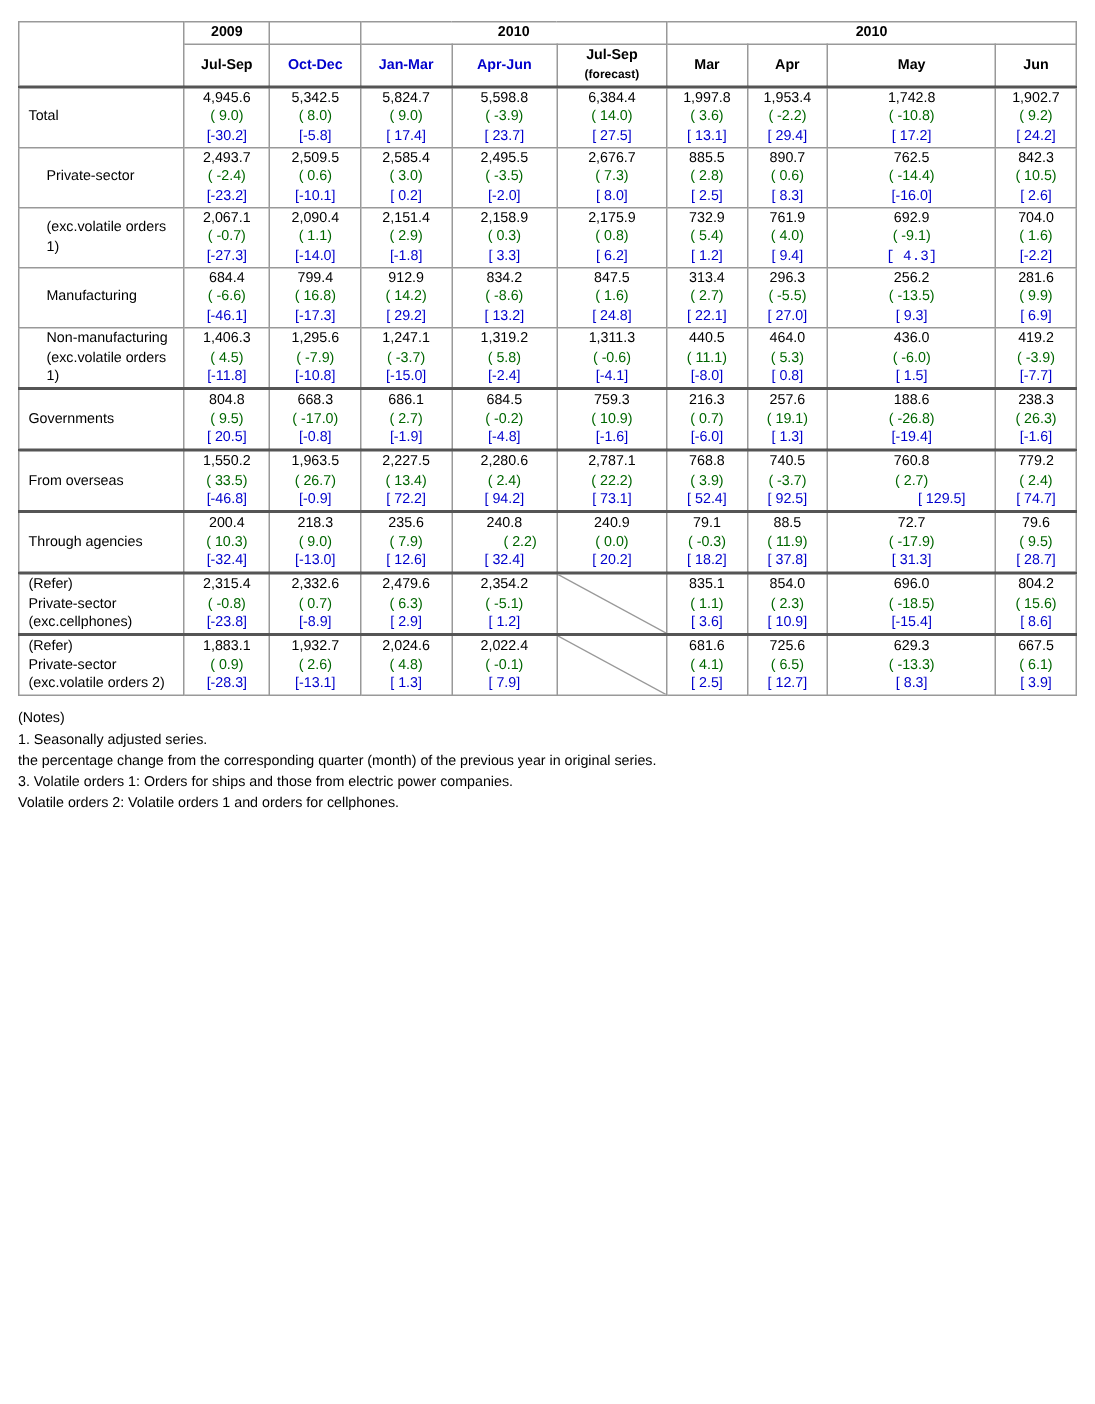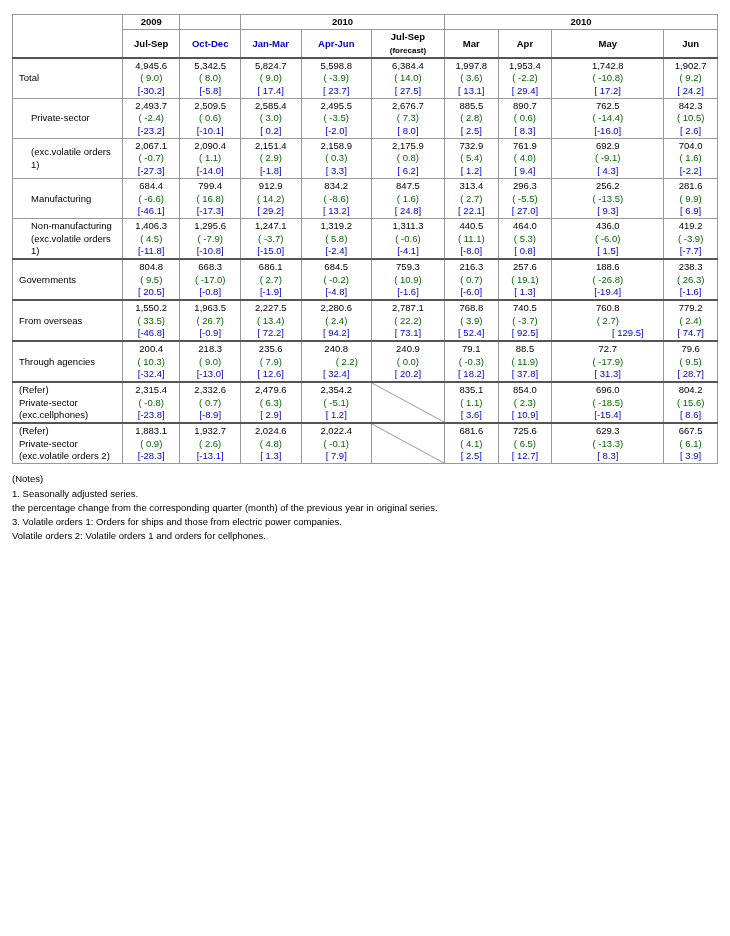--- a/index.html
+++ b/index.html
@@ -108,21 +108,21 @@
         </tr>
         <tr>
           <td class="label indent">(exc.volatile orders 1)</td>
           <td><span>2,067.1</span><br><span style="color: rgb(0, 102, 0);">( -0.7)</span><br><span style="color: rgb(0, 0, 204);">[-27.3]</span></td>
           <td><span>2,090.4</span><br><span style="color: rgb(0, 102, 0);">( 1.1)</span><br><span style="color: rgb(0, 0, 204);">[-14.0]</span></td>
           <td><span>2,151.4</span><br><span style="color: rgb(0, 102, 0);">( 2.9)</span><br><span style="color: rgb(0, 0, 204);">[-1.8]</span></td>
           <td><span>2,158.9</span><br><span style="color: rgb(0, 102, 0);">( 0.3)</span><br><span style="color: rgb(0, 0, 204);">[ 3.3]</span></td>
           <td><span>2,175.9</span><br><span style="color: rgb(0, 102, 0);">( 0.8)</span><br><span style="color: rgb(0, 0, 204);">[ 6.2]</span></td>
           <td><span>732.9</span><br><span style="color: rgb(0, 102, 0);">( 5.4)</span><br><span style="color: rgb(0, 0, 204);">[ 1.2]</span></td>
           <td><span>761.9</span><br><span style="color: rgb(0, 102, 0);">( 4.0)</span><br><span style="color: rgb(0, 0, 204);">[ 9.4]</span></td>
-          <td><span>692.9</span><br><span style="color: rgb(0, 102, 0);">( -9.1)</span><br><span style="color: rgb(0, 0, 204);">[ 4.3]</span></td>
+          <td><span>692.9</span><br><span style="color: rgb(0, 102, 0);">( -9.1)</span><br><span style="color: rgb(0, 0, 204); font-family: Liberation Mono, monospace;">[ 4.3]</span></td>
           <td><span>704.0</span><br><span style="color: rgb(0, 102, 0);">( 1.6)</span><br><span style="color: rgb(0, 0, 204);">[-2.2]</span></td>
         </tr>
         <tr>
           <td class="label indent">Manufacturing</td>
           <td><span>684.4</span><br><span style="color: rgb(0, 102, 0);">( -6.6)</span><br><span style="color: rgb(0, 0, 204);">[-46.1]</span></td>
           <td><span>799.4</span><br><span style="color: rgb(0, 102, 0);">( 16.8)</span><br><span style="color: rgb(0, 0, 204);">[-17.3]</span></td>
           <td><span>912.9</span><br><span style="color: rgb(0, 102, 0);">( 14.2)</span><br><span style="color: rgb(0, 0, 204);">[ 29.2]</span></td>
           <td><span>834.2</span><br><span style="color: rgb(0, 102, 0);">( -8.6)</span><br><span style="color: rgb(0, 0, 204);">[ 13.2]</span></td>
           <td><span>847.5</span><br><span style="color: rgb(0, 102, 0);">( 1.6)</span><br><span style="color: rgb(0, 0, 204);">[ 24.8]</span></td>
           <td><span>313.4</span><br><span style="color: rgb(0, 102, 0);">( 2.7)</span><br><span style="color: rgb(0, 0, 204);">[ 22.1]</span></td>

